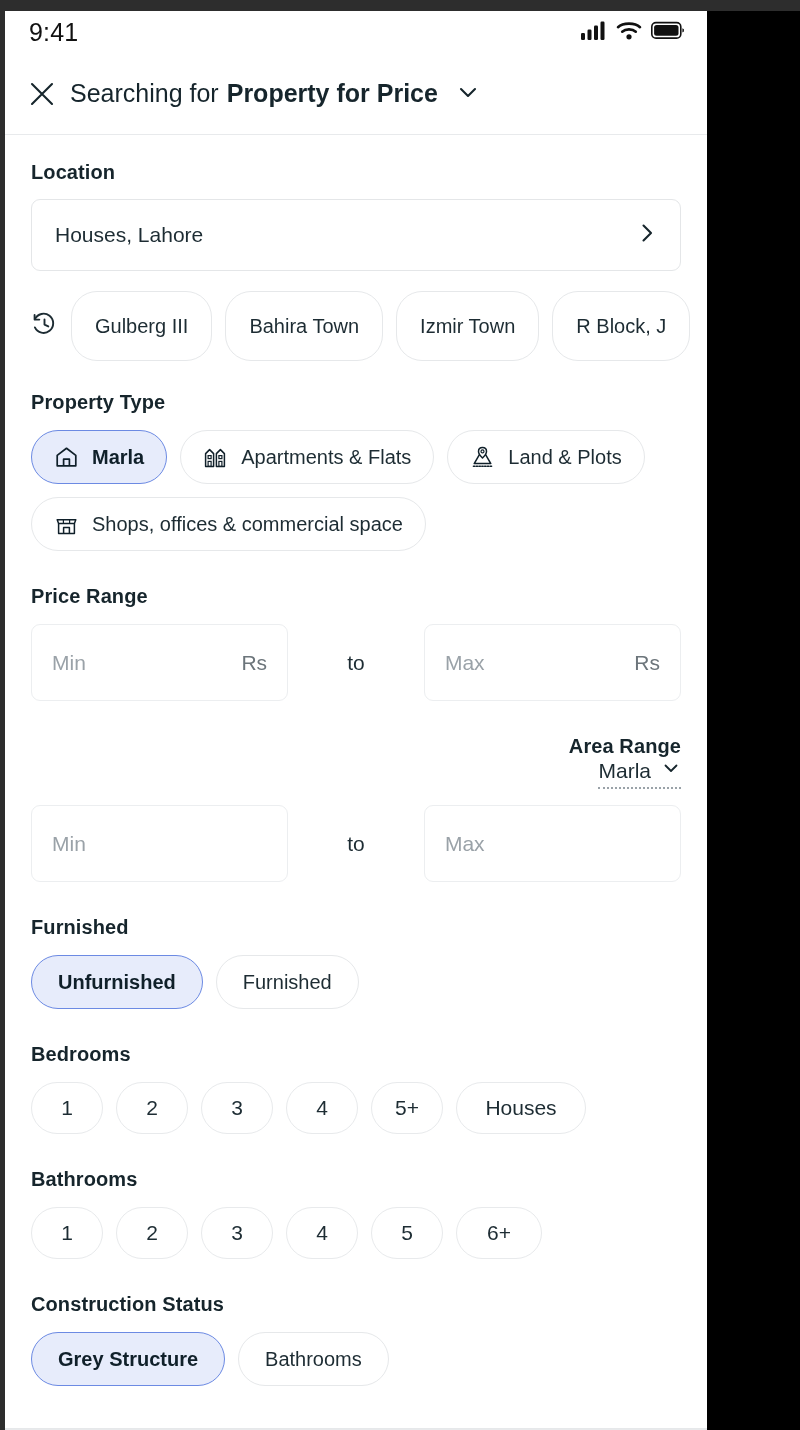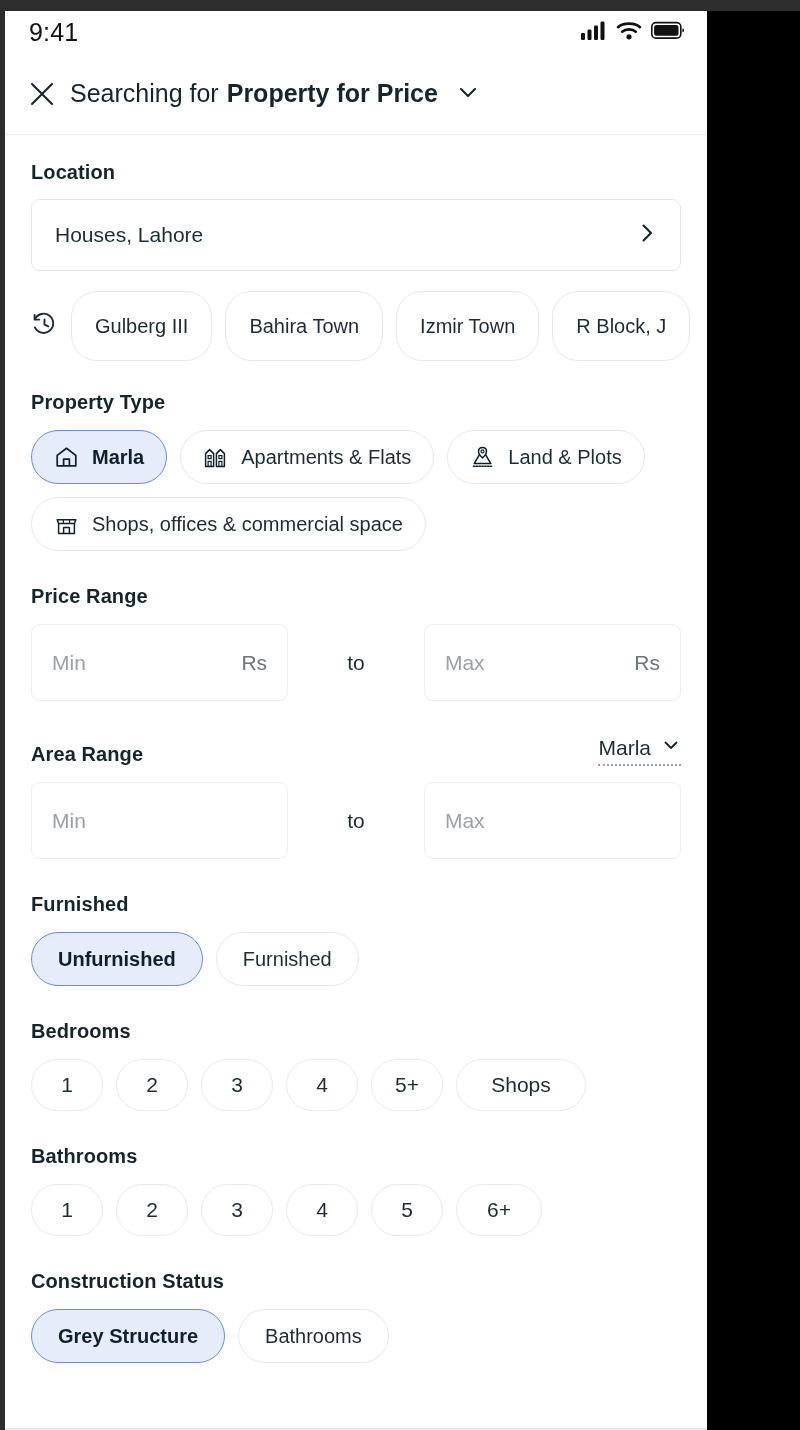--- a/index.html
+++ b/index.html
@@ -155,21 +155,21 @@
     cursor: text;
   }
   .range-field .ph { font-size: 21px; color: #9aa2a8; }
   .range-field .suffix { font-size: 21px; color: #6c757b; }
   .range-to {
     width: 111px; text-align: center;
     font-size: 21px; color: #1d2c33;
   }
 
   .area-head {
-    display: flex; align-items: flex-end; justify-content: space-between;
+    display: flex; align-items: flex-end; justify-content: space-between; flex-direction: column;
   }
   .unit-select {
     display: inline-flex; align-items: center; gap: 10px;
     font-size: 21px; color: #1d2c33;
     border-bottom: 2px dotted #9aa2a8;
     padding-bottom: 4px;
     cursor: pointer;
   }
 
   .mt-sec { margin-top: 30px; }
@@ -393,21 +393,21 @@
           <span class="num-chip">
               <span>3</span>
             </span>
           <span class="num-chip">
               <span>4</span>
             </span>
           <span class="num-chip">
               <span>5+</span>
             </span>
           <span class="num-chip" style="min-width:130px;">
-              <span>Shops</span>
+              <span>Houses</span>
             </span>
         </div>
       </div>
 
       <div class="pad mt-sec-lg">
         <div class="section-label">Bathrooms</div>
         <div class="chip-row">
           <span class="num-chip">
               <span>1</span>
             </span>

